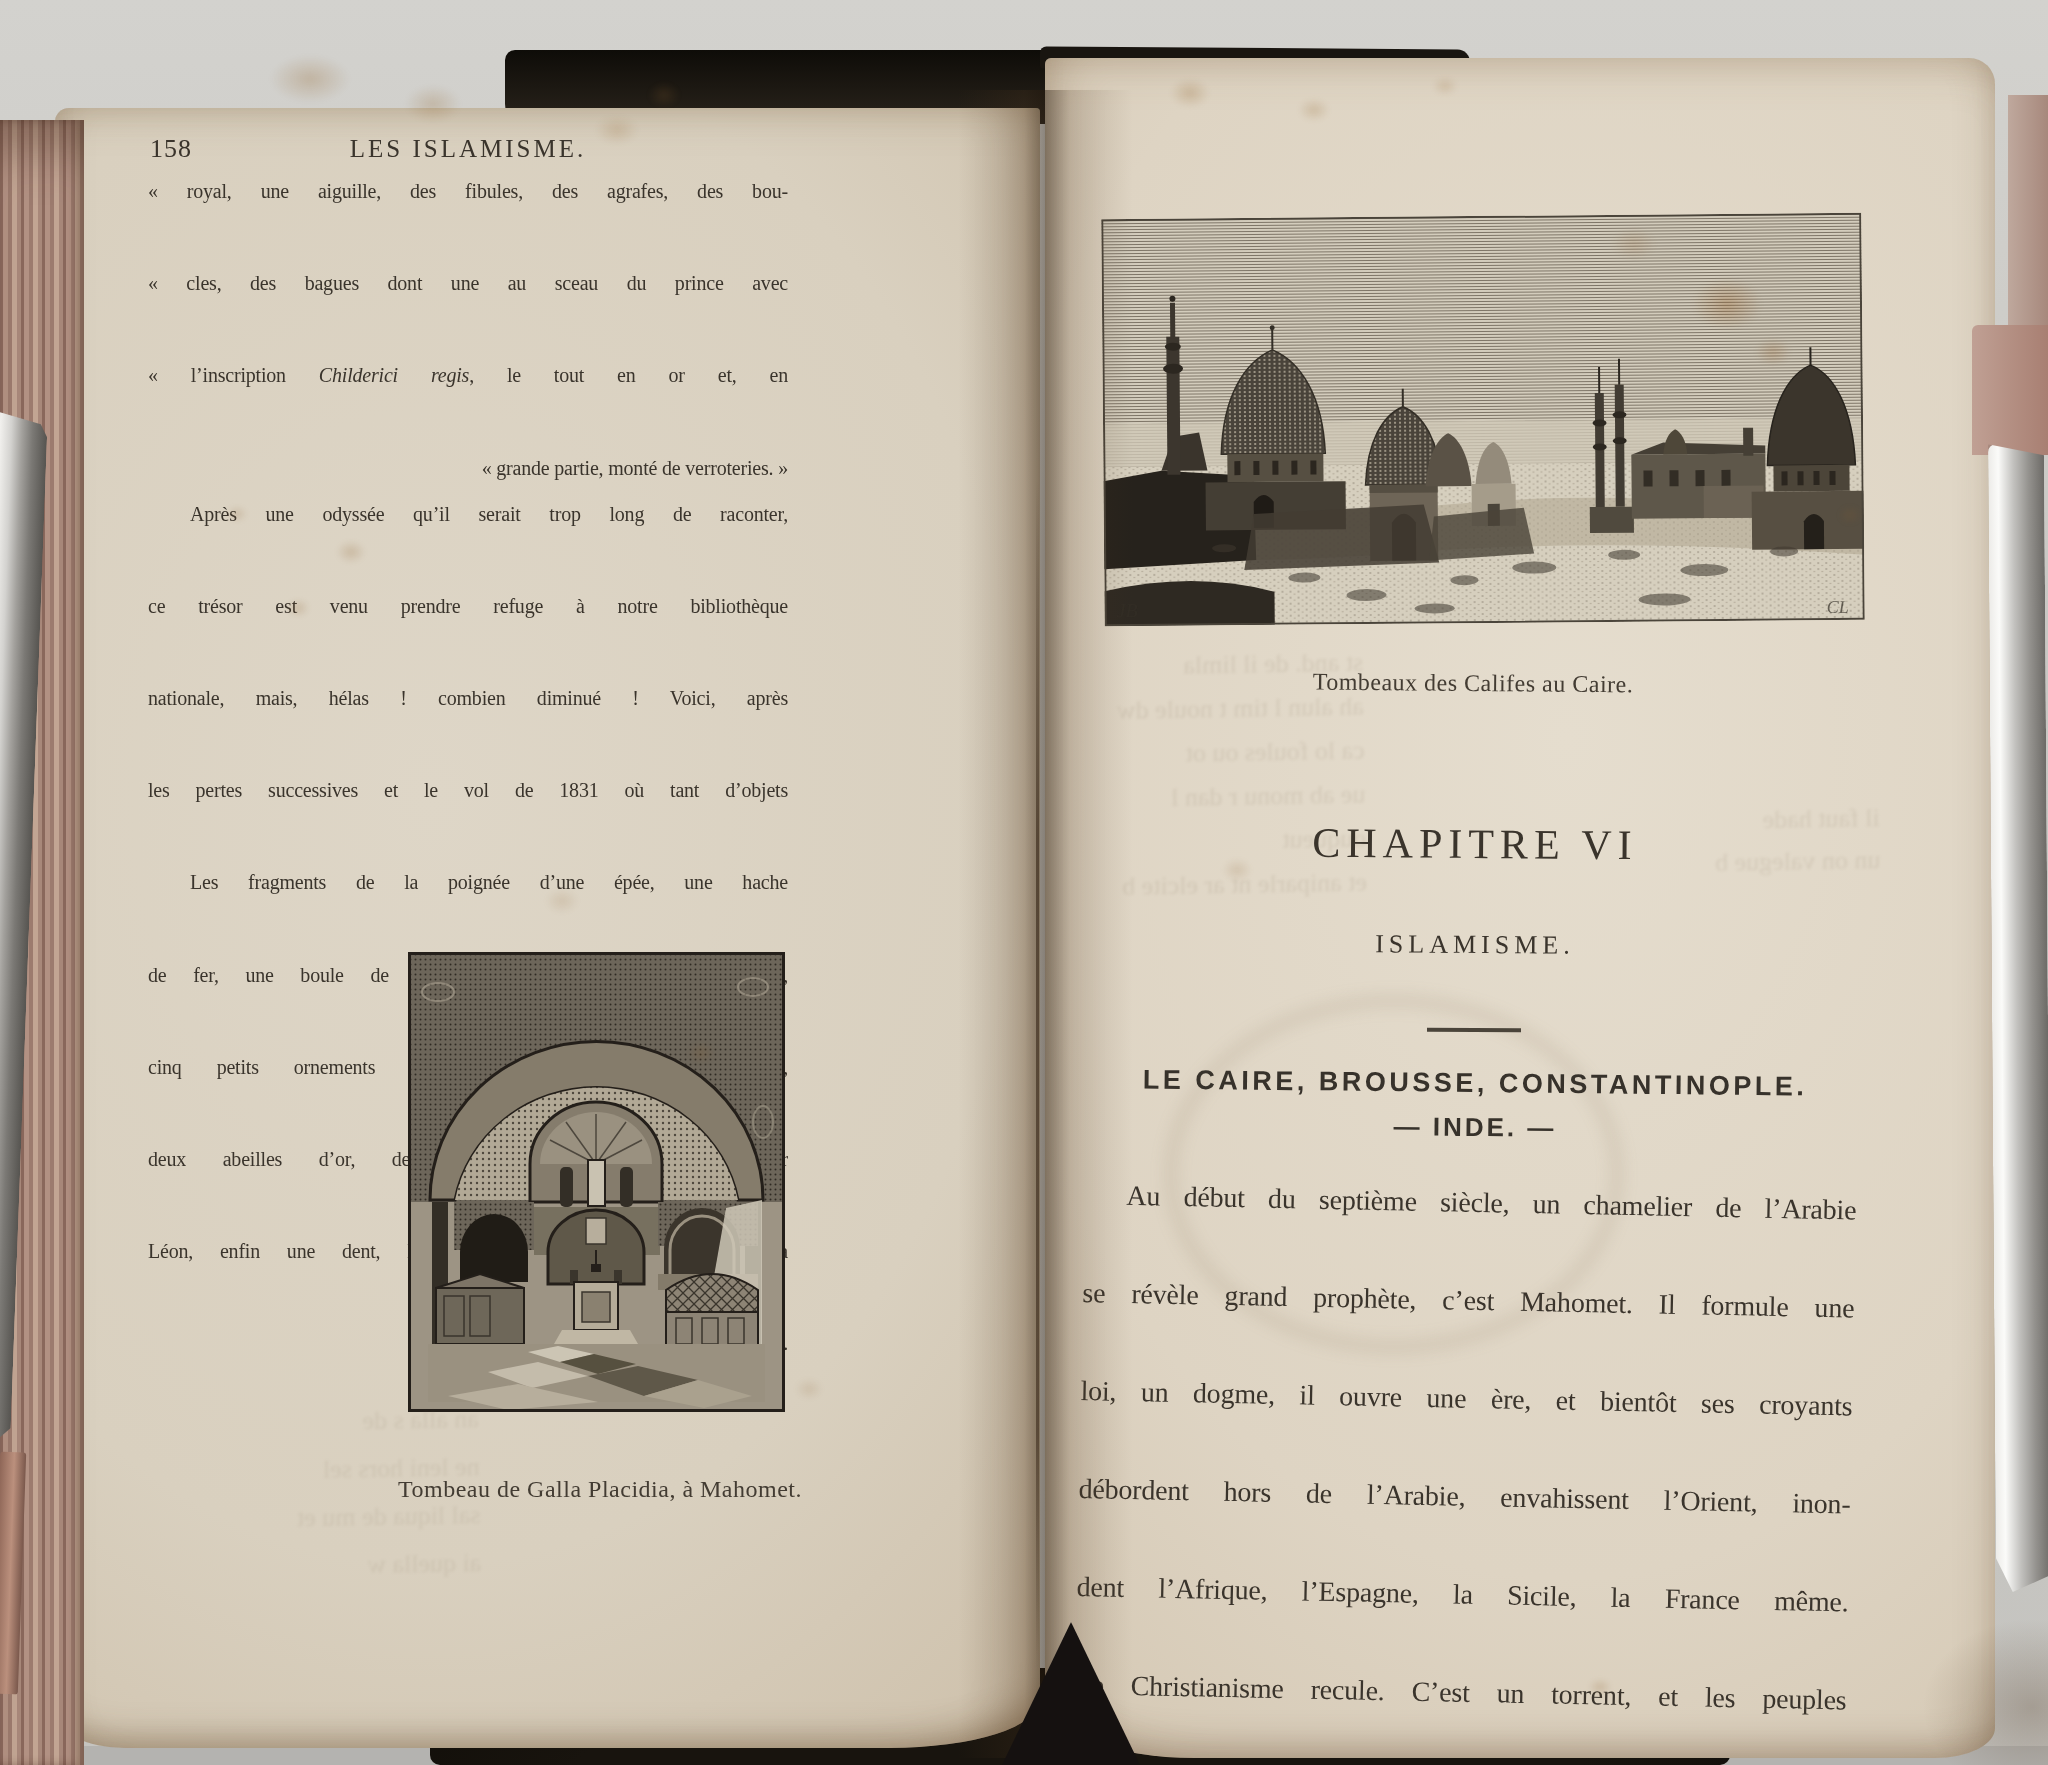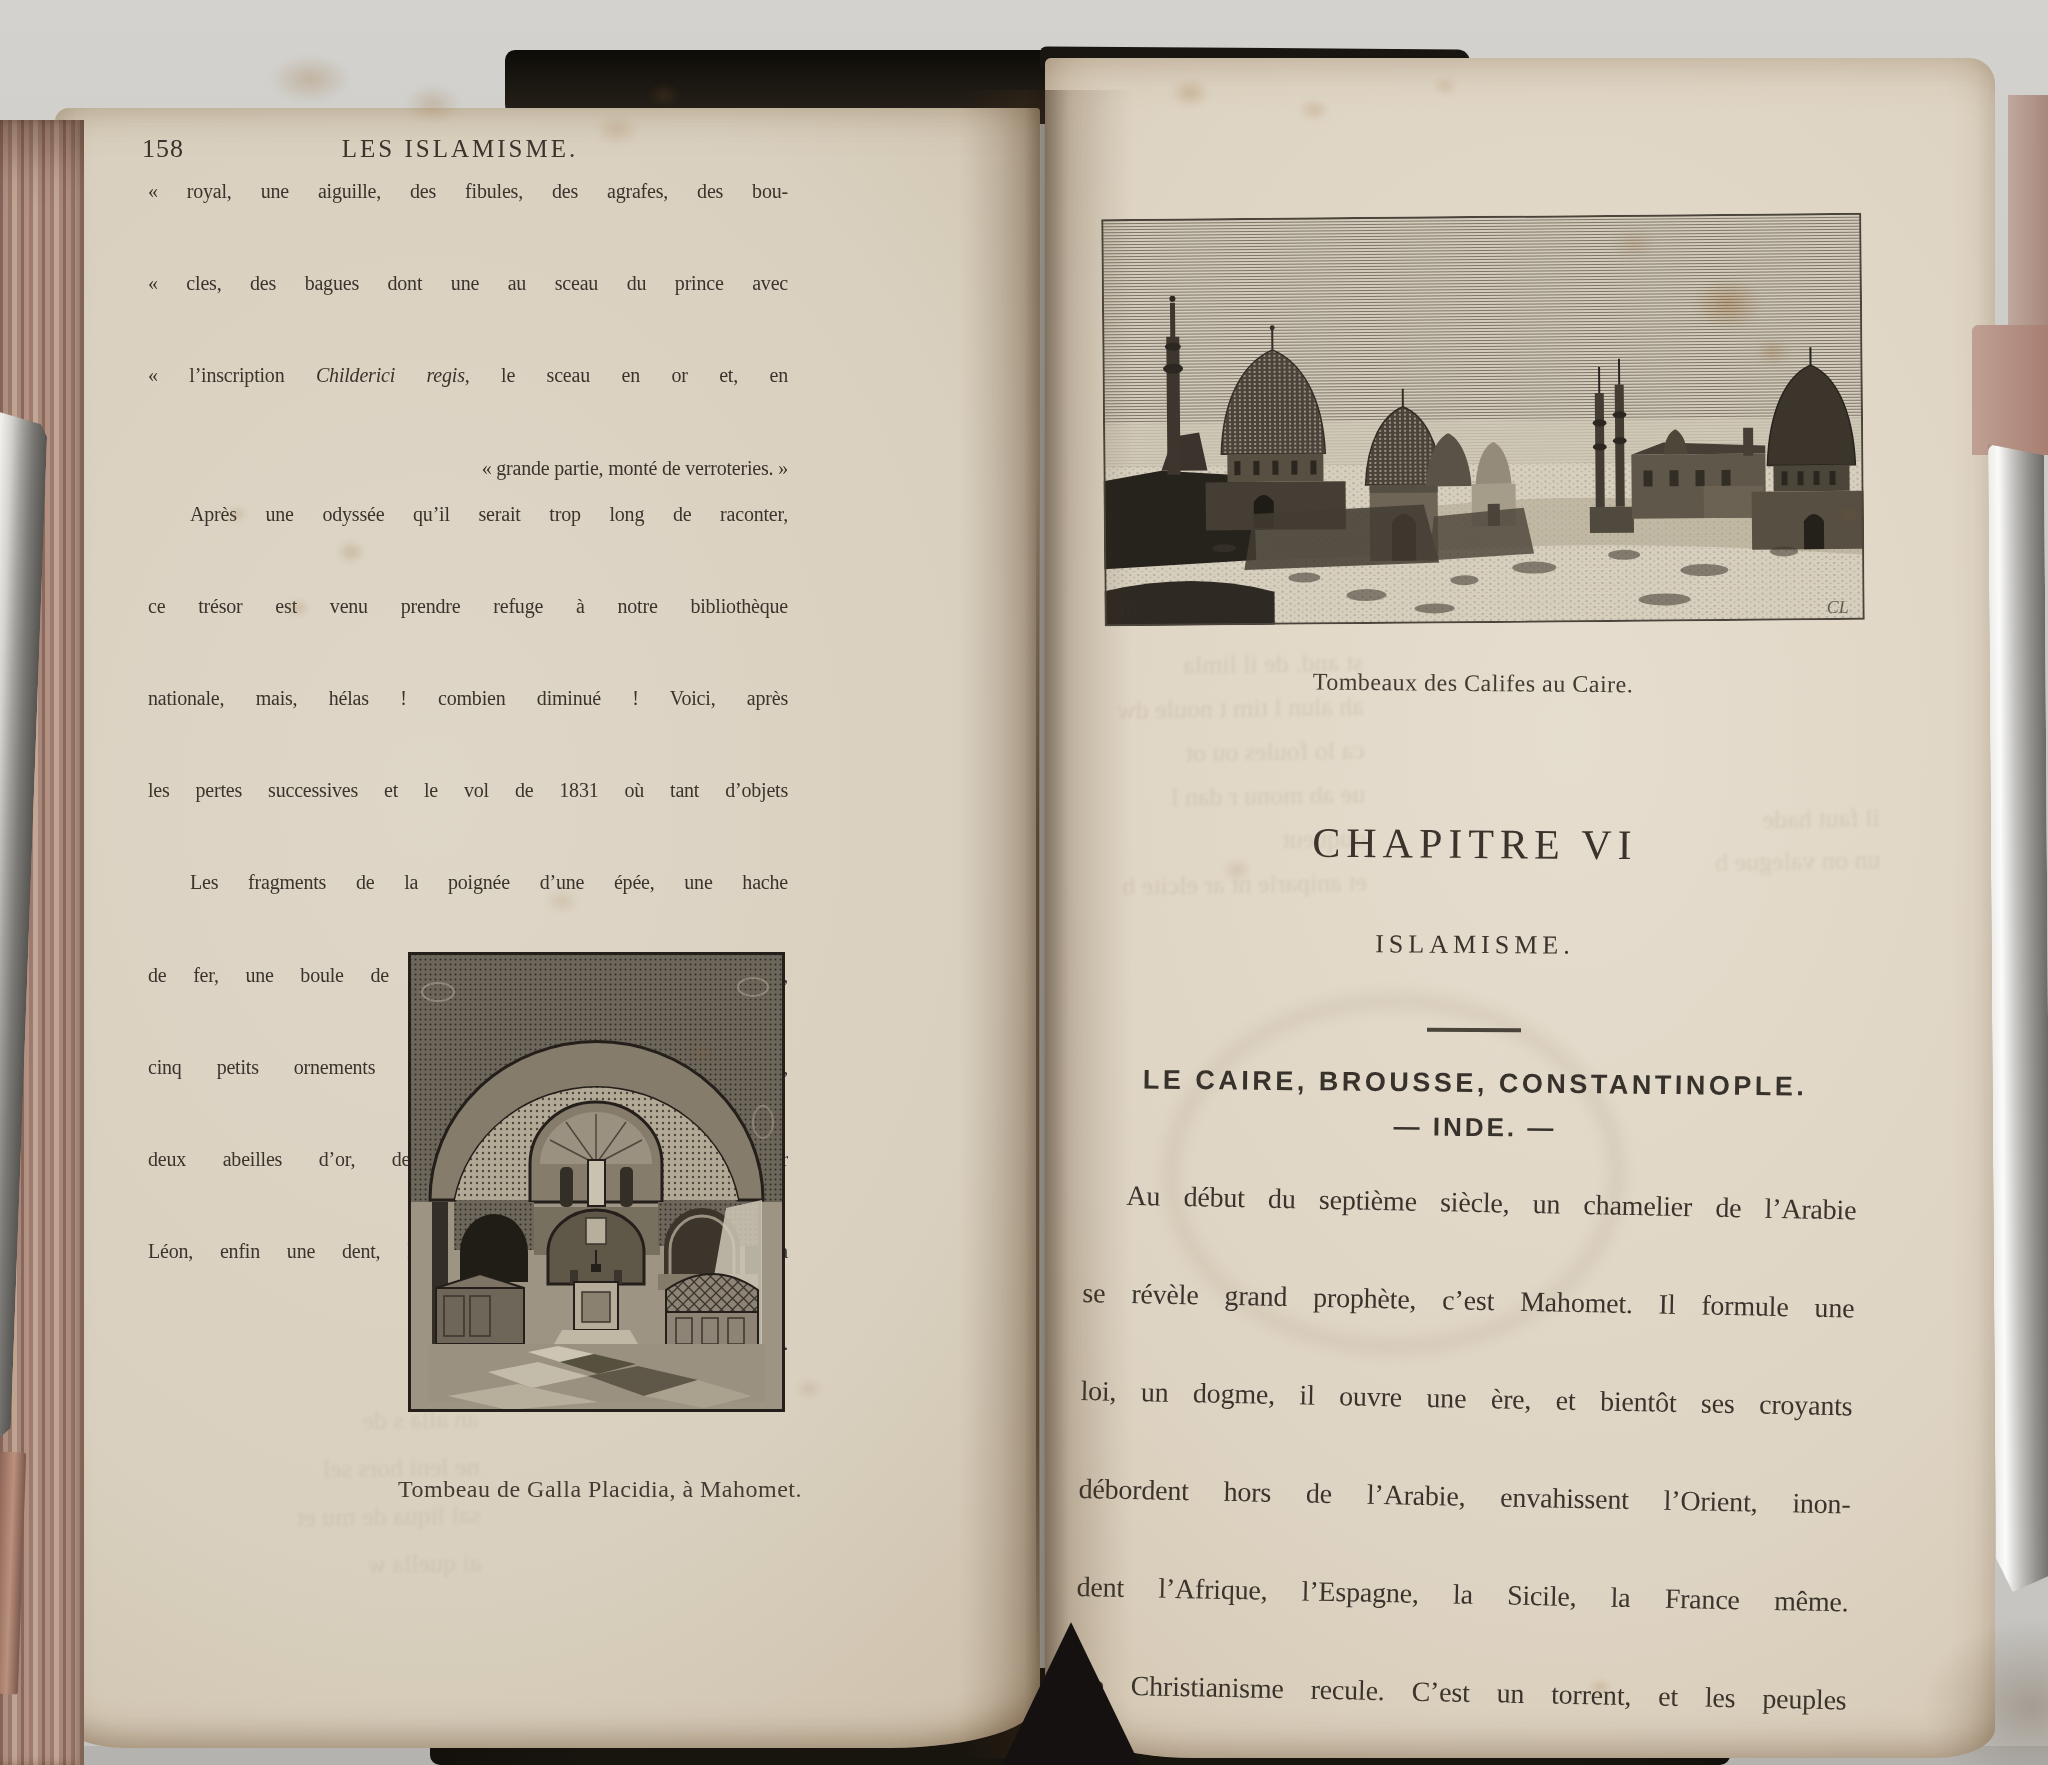--- a/index.html
+++ b/index.html
@@ -39,21 +39,21 @@
   
   .line{display:block;text-align:justify;}
   .line::after{content:"";display:inline-block;width:100%;height:0;}
   .line.nojust{text-align:right;margin-left:48px;}
   .line.nojust::after{content:none;}
   .line.indent{text-indent:42px;}
   .em{font-style:italic;}
   .body-left{position:absolute;left:93px;top:60px;width:640px;font-size:20px;line-height:46.1px;letter-spacing:-.2px;}
   .body-right{position:absolute;left:40px;top:1112px;width:772px;font-size:28px;line-height:49px;letter-spacing:-.2px;
     transform:rotate(1.15deg);transform-origin:0 0;}
-  .header-left{position:absolute;left:85px;top:26px;width:640px;height:34px;}
+  .header-left{position:absolute;left:93px;top:26px;width:640px;height:34px;}
   .pagenum{position:absolute;left:2px;top:0;font-size:26px;letter-spacing:1px;}
   .running-title{position:absolute;left:0;top:1px;width:100%;text-align:center;font-size:25px;letter-spacing:3px;}
   .caption{position:absolute;text-align:center;font-size:24px;letter-spacing:.5px;color:#433c33;}
   .caption-left{left:328px;top:1368px;width:434px;}
   .caption-right{left:128px;top:612px;width:600px;transform:rotate(.5deg);}
   .chapter{position:absolute;left:0;top:762px;width:860px;text-align:center;font-size:42px;letter-spacing:6px;
     color:#3a342c;transform:rotate(.4deg);}
   .subtitle{position:absolute;left:0;top:872px;width:860px;text-align:center;font-size:26px;letter-spacing:5px;transform:rotate(.4deg);}
   .rule{position:absolute;left:382px;top:970px;width:94px;height:4px;background:#4a443a;transform:rotate(.4deg);}
   .section1{position:absolute;left:0;top:1010px;width:860px;text-align:center;
@@ -106,21 +106,21 @@
 
   <div class="page page-left">
     <div class="header-left">
       <span class="pagenum">158</span>
       <span class="running-title">LES ISLAMISME.</span>
     </div>
 
     <div class="body-left">
         <div class="line">« royal, une aiguille, des fibules, des agrafes, des bou-</div>
         <div class="line">« cles, des bagues dont une au sceau du prince avec</div>
-        <div class="line"><span>« l’inscription </span><span class="em">Childerici regis</span><span>, le sceau en or et, en</span></div>
+        <div class="line"><span>« l’inscription </span><span class="em">Childerici regis</span><span>, le tout en or et, en</span></div>
         <div class="line nojust">« grande partie, monté de verroteries. »</div>
         <div class="line indent">Après une odyssée qu’il serait trop long de raconter,</div>
         <div class="line">ce trésor est venu prendre refuge à notre bibliothèque</div>
         <div class="line">nationale, mais, hélas ! combien diminué ! Voici, après</div>
         <div class="line">les pertes successives et le vol de 1831 où tant d’objets</div>
         <div class="line indent">Les fragments de la poignée d’une épée, une hache</div>
         <div class="line">de fer, une boule de cristal, une fibule, une boule d’or,</div>
         <div class="line">cinq petits ornements en verre coloré montés en or,</div>
         <div class="line">deux abeilles d’or, deux monnaies d’or de l’empereur</div>
         <div class="line">Léon, enfin une dent, la plus vieille dent royale que la</div>

